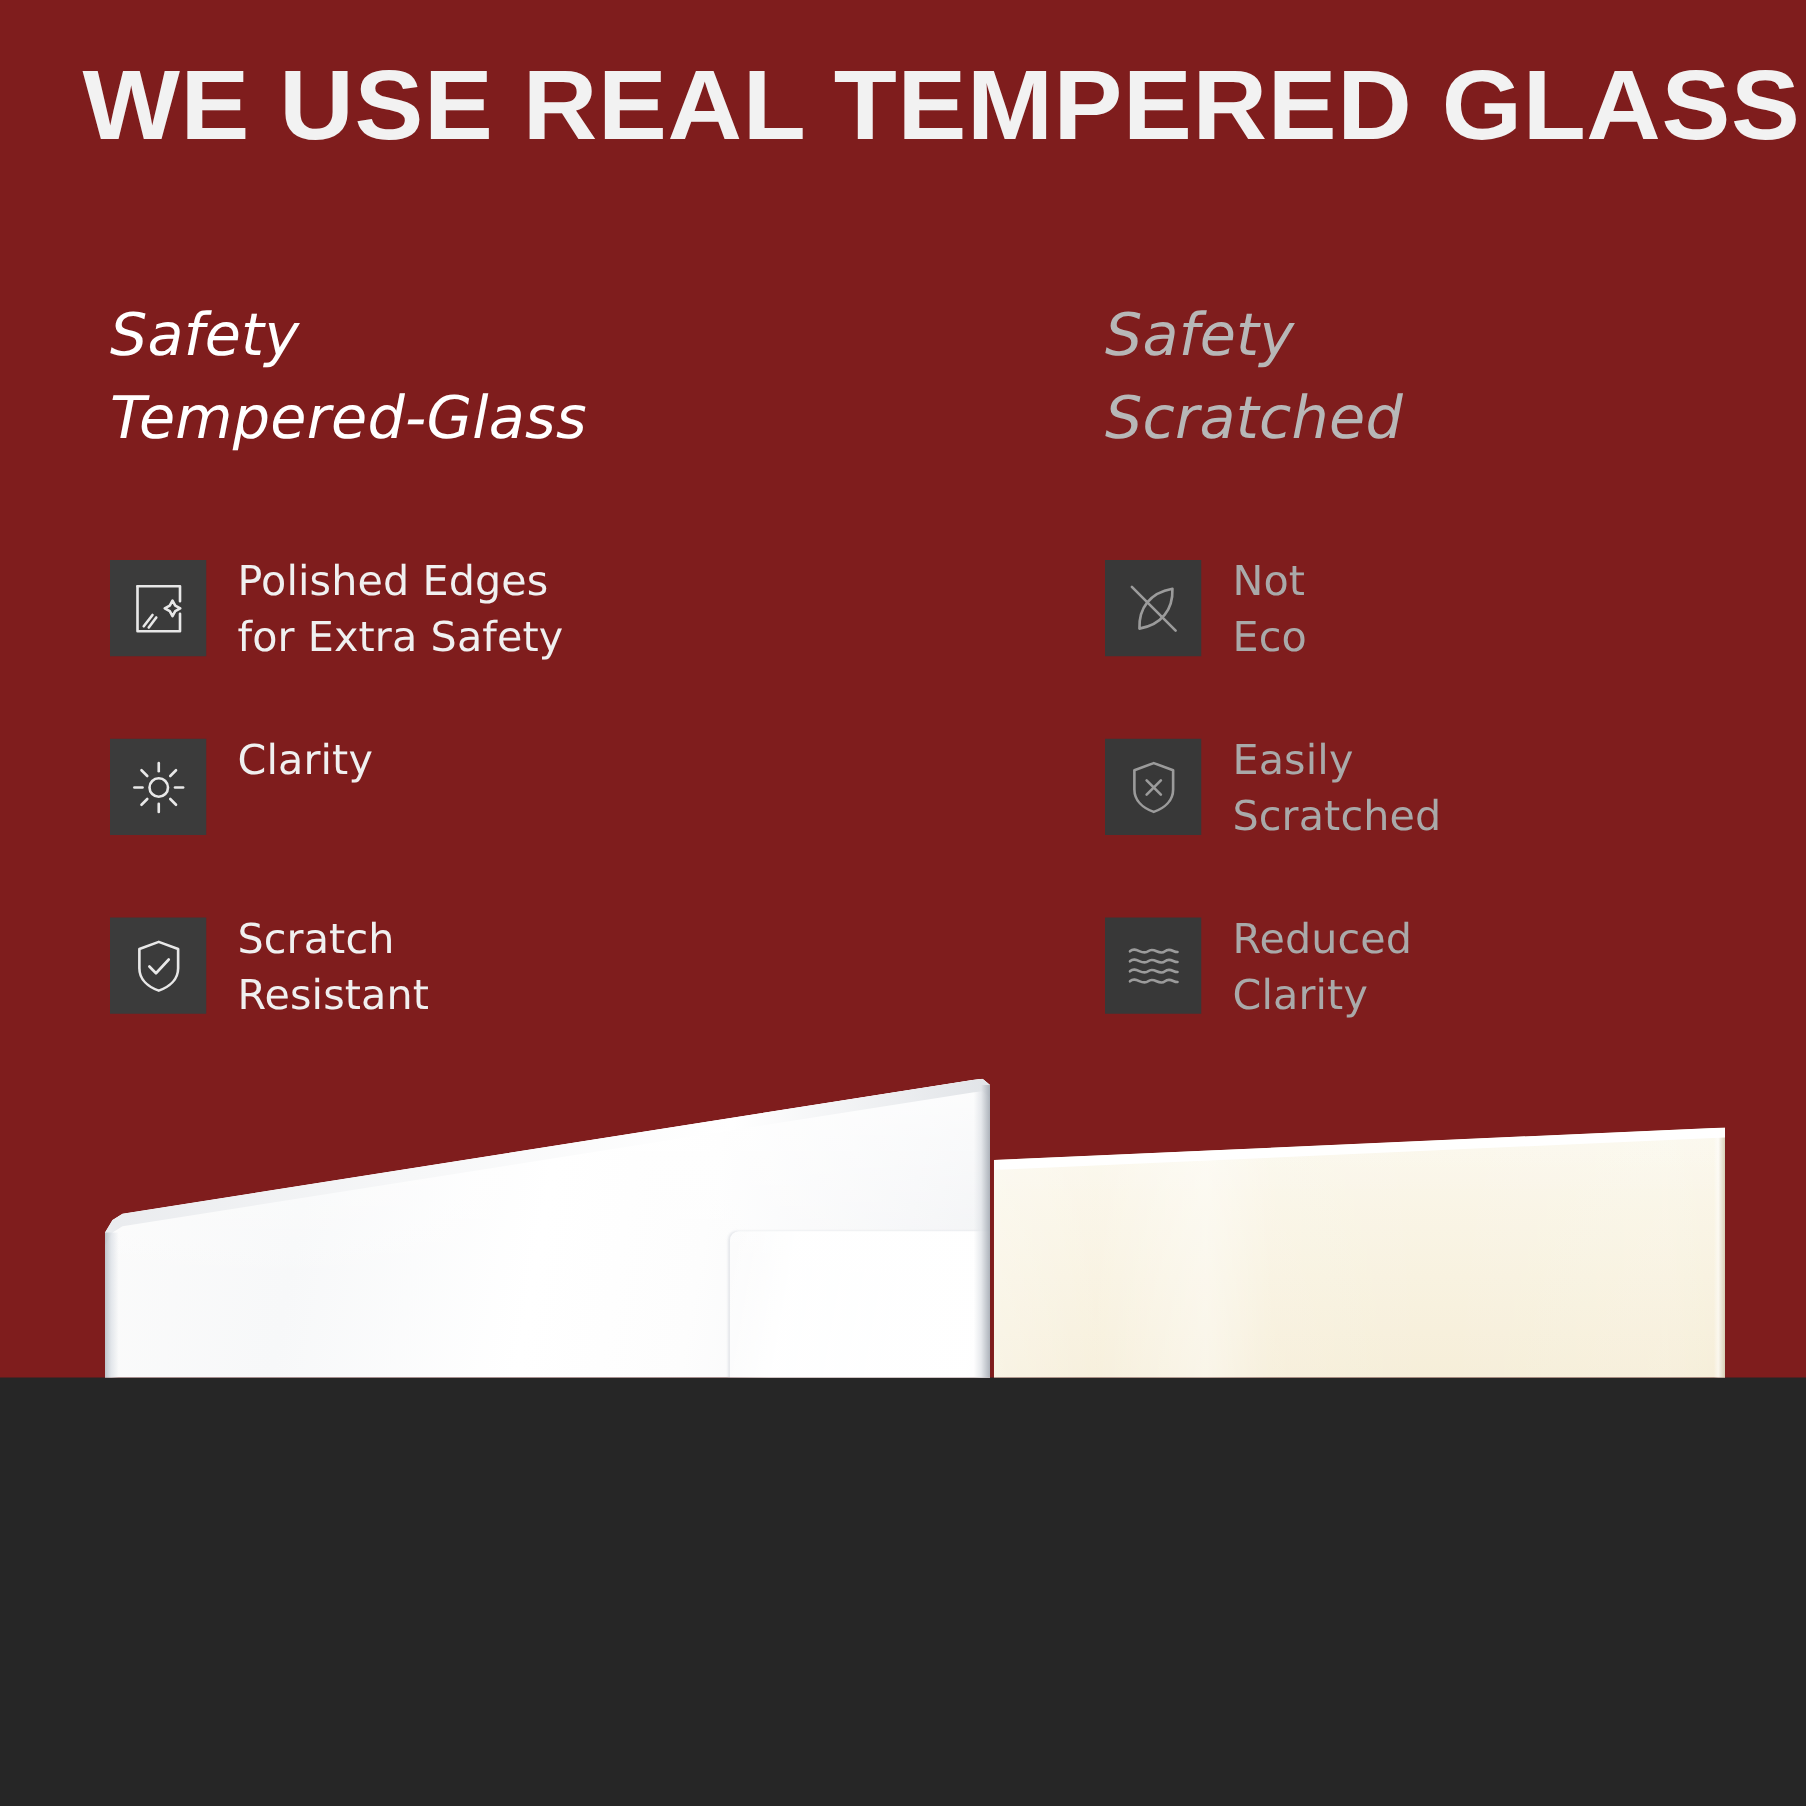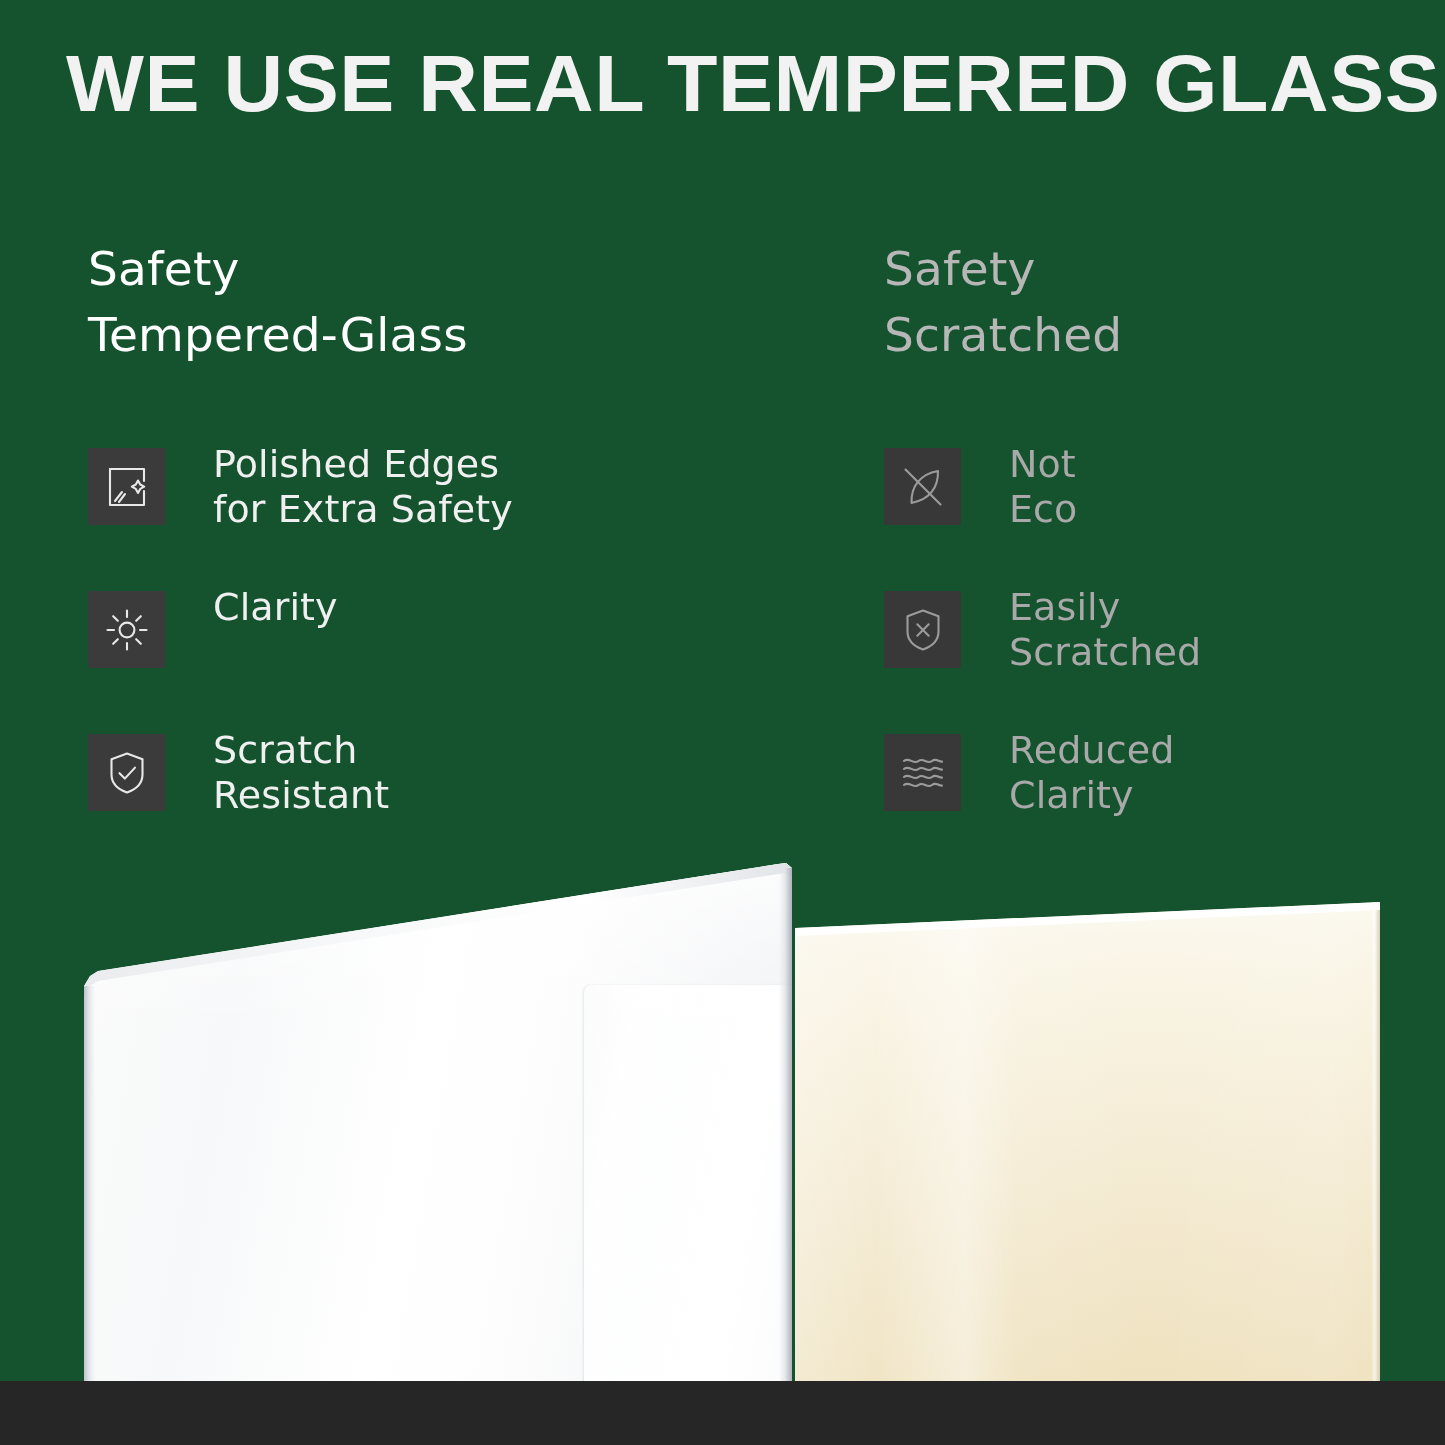--- a/index.html
+++ b/index.html
@@ -12,22 +12,22 @@
     background: #262626;
     font-family: "Liberation Sans", sans-serif;
     overflow: hidden;
     position: relative;
   }
 
   .stage {
     position: absolute;
     inset: 0;
     width: 1445px;
-    height: 1381px;
-    background: #14532d;
+    height: 1102px;
+    background: #7f1d1d;
     overflow: hidden;
   }
 
   
   .headline {
     position: absolute;
     left: 66px;
     top: 36px;
     width: 1330px;
     height: 96px;
@@ -50,20 +50,21 @@
   .column.left  { left: 88px;  width: 740px; }
   .column.right { left: 884px; width: 540px; }
 
   .col-title {
     font-family: "DejaVu Sans", sans-serif;
     font-weight: 400;
     font-size: 47px;
     line-height: 66px;
     letter-spacing: 0.2px;
     white-space: nowrap;
+    font-style: italic;
   }
   .column.left .col-title  { color: #ffffff; }
   .column.right .col-title { color: #b7b7b7; }
 
   
   .features {
     position: absolute;
     top: 206px;
     left: 0;
     width: 100%;
@@ -79,24 +80,24 @@
     flex: 0 0 77px;
     background: #3b3b3b;
     display: flex;
     align-items: center;
     justify-content: center;
     margin-top: 6px;
   }
   .column.right .icon-tile { background: #383838; }
 
   .feature-text {
-    margin-left: 48px;
+    margin-left: 25px;
     font-family: "DejaVu Sans", sans-serif;
     font-weight: 400;
-    font-size: 38px;
+    font-size: 33px;
     line-height: 45px;
     letter-spacing: 0.1px;
     white-space: nowrap;
   }
   .column.left  .feature-text { color: #f0f0f0; }
   .column.right .feature-text { color: #a9a9a9; }
 
   .icon-tile svg { display: block; }
   .ic { stroke: #e8e8e8; stroke-width: 2.1; fill: none;
         stroke-linecap: round; stroke-linejoin: round; }

